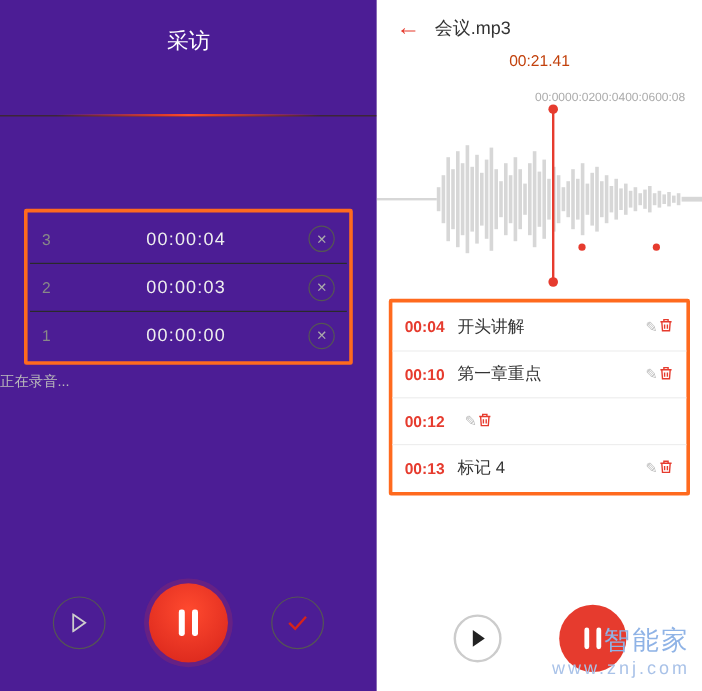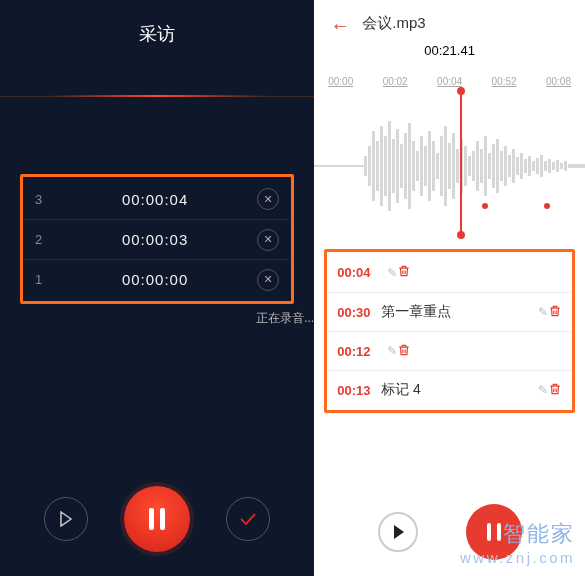--- a/index.html
+++ b/index.html
@@ -1,48 +1,48 @@
 <!DOCTYPE html>
 <html><head>
 <meta charset="utf-8">
 <style>
 * { margin: 0; padding: 0; box-sizing: border-box; font-family: -apple-system, "Helvetica Neue", Arial, sans-serif; }
 body { width: 585px; height: 576px; display: flex; background: #f0f0f0; position: relative; }
 
 
-.left { width: 340px; height: 576px; background: #0f172a; color: #fff; position: relative; overflow: hidden; }
+.left { width: 340px; height: 576px; background: #4c1d95; color: #fff; position: relative; overflow: hidden; }
 .left-title { text-align: center; font-size: 18px; padding: 22px 0 16px; font-weight: 400; }
 .waveform-rec { height: 60px; margin-top: 4px; position: relative; }
 .waveform-rec::before { content:""; position:absolute; left:0; right:0; top:50%; height:1px; background:#3a2a22; }
 .waveform-rec .mid { position:absolute; left:15%; right:15%; top:50%; height:2px;
   background: linear-gradient(90deg, transparent, #e03c2a 40%, #ff4a2f 50%, #e03c2a 60%, transparent);
   transform: translateY(-50%); }
 .marks-box { margin: 48px 20px 0; border: 3px solid #ff6a1e; border-radius: 2px; padding: 2px 2px; }
 .mark-row { display:flex; align-items:center; height:40px; padding:0 10px; color:#eee; font-size:15px; }
 .mark-row + .mark-row { border-top:1px solid #2a2a2a; }
 .mark-idx { width:18px; color:#888; font-size:13px; }
 .mark-time { flex:1; text-align:center; letter-spacing:1px; }
 .mark-del { width:22px; height:22px; border:1px solid #555; border-radius:50%; display:flex; align-items:center; justify-content:center; color:#aaa; font-size:11px; cursor:pointer; }
 .big-time { text-align:center; margin-top:30px; font-size:32px; font-weight:300; letter-spacing:2px; }
-.status { text-align:right; font-size:12px; color:#bbb; margin-top:6px; }
+.status { text-align:left; font-size:12px; color:#bbb; margin-top:6px; }
 .rec-controls { position:absolute; bottom:24px; left:0; right:0; display:flex; align-items:center; justify-content:center; gap:36px; }
 .ctrl-circle { width:44px; height:44px; border:1px solid #555; border-radius:50%; display:flex; align-items:center; justify-content:center; cursor:pointer; }
 .ctrl-circle svg { fill:#ddd; }
 .pause-btn { width:66px; height:66px; border-radius:50%; background: radial-gradient(circle at 50% 35%, #ff4a2f, #d6231a); display:flex; align-items:center; justify-content:center; cursor:pointer; box-shadow:0 0 0 4px rgba(255,60,40,.15); }
 .pause-btn .bars { width:16px; display:flex; justify-content:space-between; }
 .pause-btn .bars span { width:5px; height:22px; background:#fff; border-radius:2px; }
 
 
 .right { width: 293px; height: 576px; background:#fff; color:#222; position:relative; overflow:hidden; }
 .r-header { display:flex; align-items:center; gap:12px; padding:12px 16px 4px; }
 .r-back { color:#e63b2e; font-size:20px; cursor:pointer; }
 .r-filename { font-size:15px; color:#333; }
 .r-time-big { text-align:center; font-size:30px; font-weight:400; margin-top:16px; letter-spacing:1px; }
-.r-time-total { text-align:center; font-size:13px; color:#000000; margin-top:4px; }
-.axis { display:flex; justify-content:space-between; padding:18px 14px 4px; font-size:10px; color:#aaa;text-decoration:underline; }
+.r-time-total { text-align:center; font-size:13px; color:#c2410c; margin-top:4px; }
+.axis { display:flex; justify-content:flex-end; padding:18px 14px 4px; font-size:10px; color:#aaa; }
 .wave-area { position:relative; height:150px; margin:0 0 8px; }
 .wave-svg { position:absolute; left:0; right:0; top:20px; height:110px; }
 .playhead { position:absolute; left:146px; top:0; bottom:6px; width:2px; background:#e63b2e; }
 .playhead::before, .playhead::after { content:""; position:absolute; left:-3px; width:8px; height:8px; background:#e63b2e; border-radius:50%; }
 .playhead::before { top:-4px; } .playhead::after { bottom:-4px; }
 .marker-dot { position:absolute; width:6px; height:6px; background:#e63b2e; border-radius:50%; bottom:32px; }
 
 .bm-box { margin: 4px 10px 0; border:3px solid #ff6a1e; border-radius:2px; padding:1px 0; }
 .bm-row { display:flex; align-items:center; height:39px; padding:0 10px; font-size:14px; }
 .bm-row + .bm-row { border-top:1px solid #eee; }
@@ -116,21 +116,21 @@
     <span class="r-back">←</span>
     <span class="r-filename">会议.mp3</span>
   </div>
 
   <div class="r-time-total">00:21.41</div>
 
   <div class="axis">
     <span>00:00</span>
     <span>00:02</span>
     <span>00:04</span>
-    <span>00:52</span>
+    <span>00:06</span>
     <span>00:08</span>
   </div>
 
   <div class="wave-area">
     <svg class="wave-svg" viewBox="0 0 293 110" preserveAspectRatio="none">
       <g fill="#d7d7d7">
         <rect x="0" y="54" width="50" height="2"></rect>
         <rect x="50" y="45" width="3" height="20"></rect>
           <rect x="54" y="35" width="3" height="40"></rect>
           <rect x="58" y="20" width="3" height="70"></rect>
@@ -186,27 +186,28 @@
       </g>
     </svg>
     <div class="playhead"></div>
     <div class="marker-dot" style="left:168px"></div>
     <div class="marker-dot" style="left:230px"></div>
   </div>
 
   <div class="bm-box">
     <div class="bm-row">
       <span class="bm-t">00:04</span>
-      <span class="bm-edit">✎</span>
-      <span class="bm-trash"><svg width="14" height="14" viewBox="0 0 24 24" fill="none" stroke="#e63b2e" stroke-width="2">
-            <path d="M4 7h16M9 7V4h6v3M6 7l1 13h10l1-13M10 11v6M14 11v6"></path>
-          </svg></span>
-    </div>
-    <div class="bm-row">
-      <span class="bm-t">00:30</span>
+      <span class="bm-label">开头讲解</span>
+      <span class="bm-edit">✎</span>
+      <span class="bm-trash"><svg width="14" height="14" viewBox="0 0 24 24" fill="none" stroke="#e63b2e" stroke-width="2">
+            <path d="M4 7h16M9 7V4h6v3M6 7l1 13h10l1-13M10 11v6M14 11v6"></path>
+          </svg></span>
+    </div>
+    <div class="bm-row">
+      <span class="bm-t">00:10</span>
       <span class="bm-label">第一章重点</span>
       <span class="bm-edit">✎</span>
       <span class="bm-trash"><svg width="14" height="14" viewBox="0 0 24 24" fill="none" stroke="#e63b2e" stroke-width="2">
             <path d="M4 7h16M9 7V4h6v3M6 7l1 13h10l1-13M10 11v6M14 11v6"></path>
           </svg></span>
     </div>
     <div class="bm-row">
       <span class="bm-t">00:12</span>
       <span class="bm-edit">✎</span>
       <span class="bm-trash"><svg width="14" height="14" viewBox="0 0 24 24" fill="none" stroke="#e63b2e" stroke-width="2">

